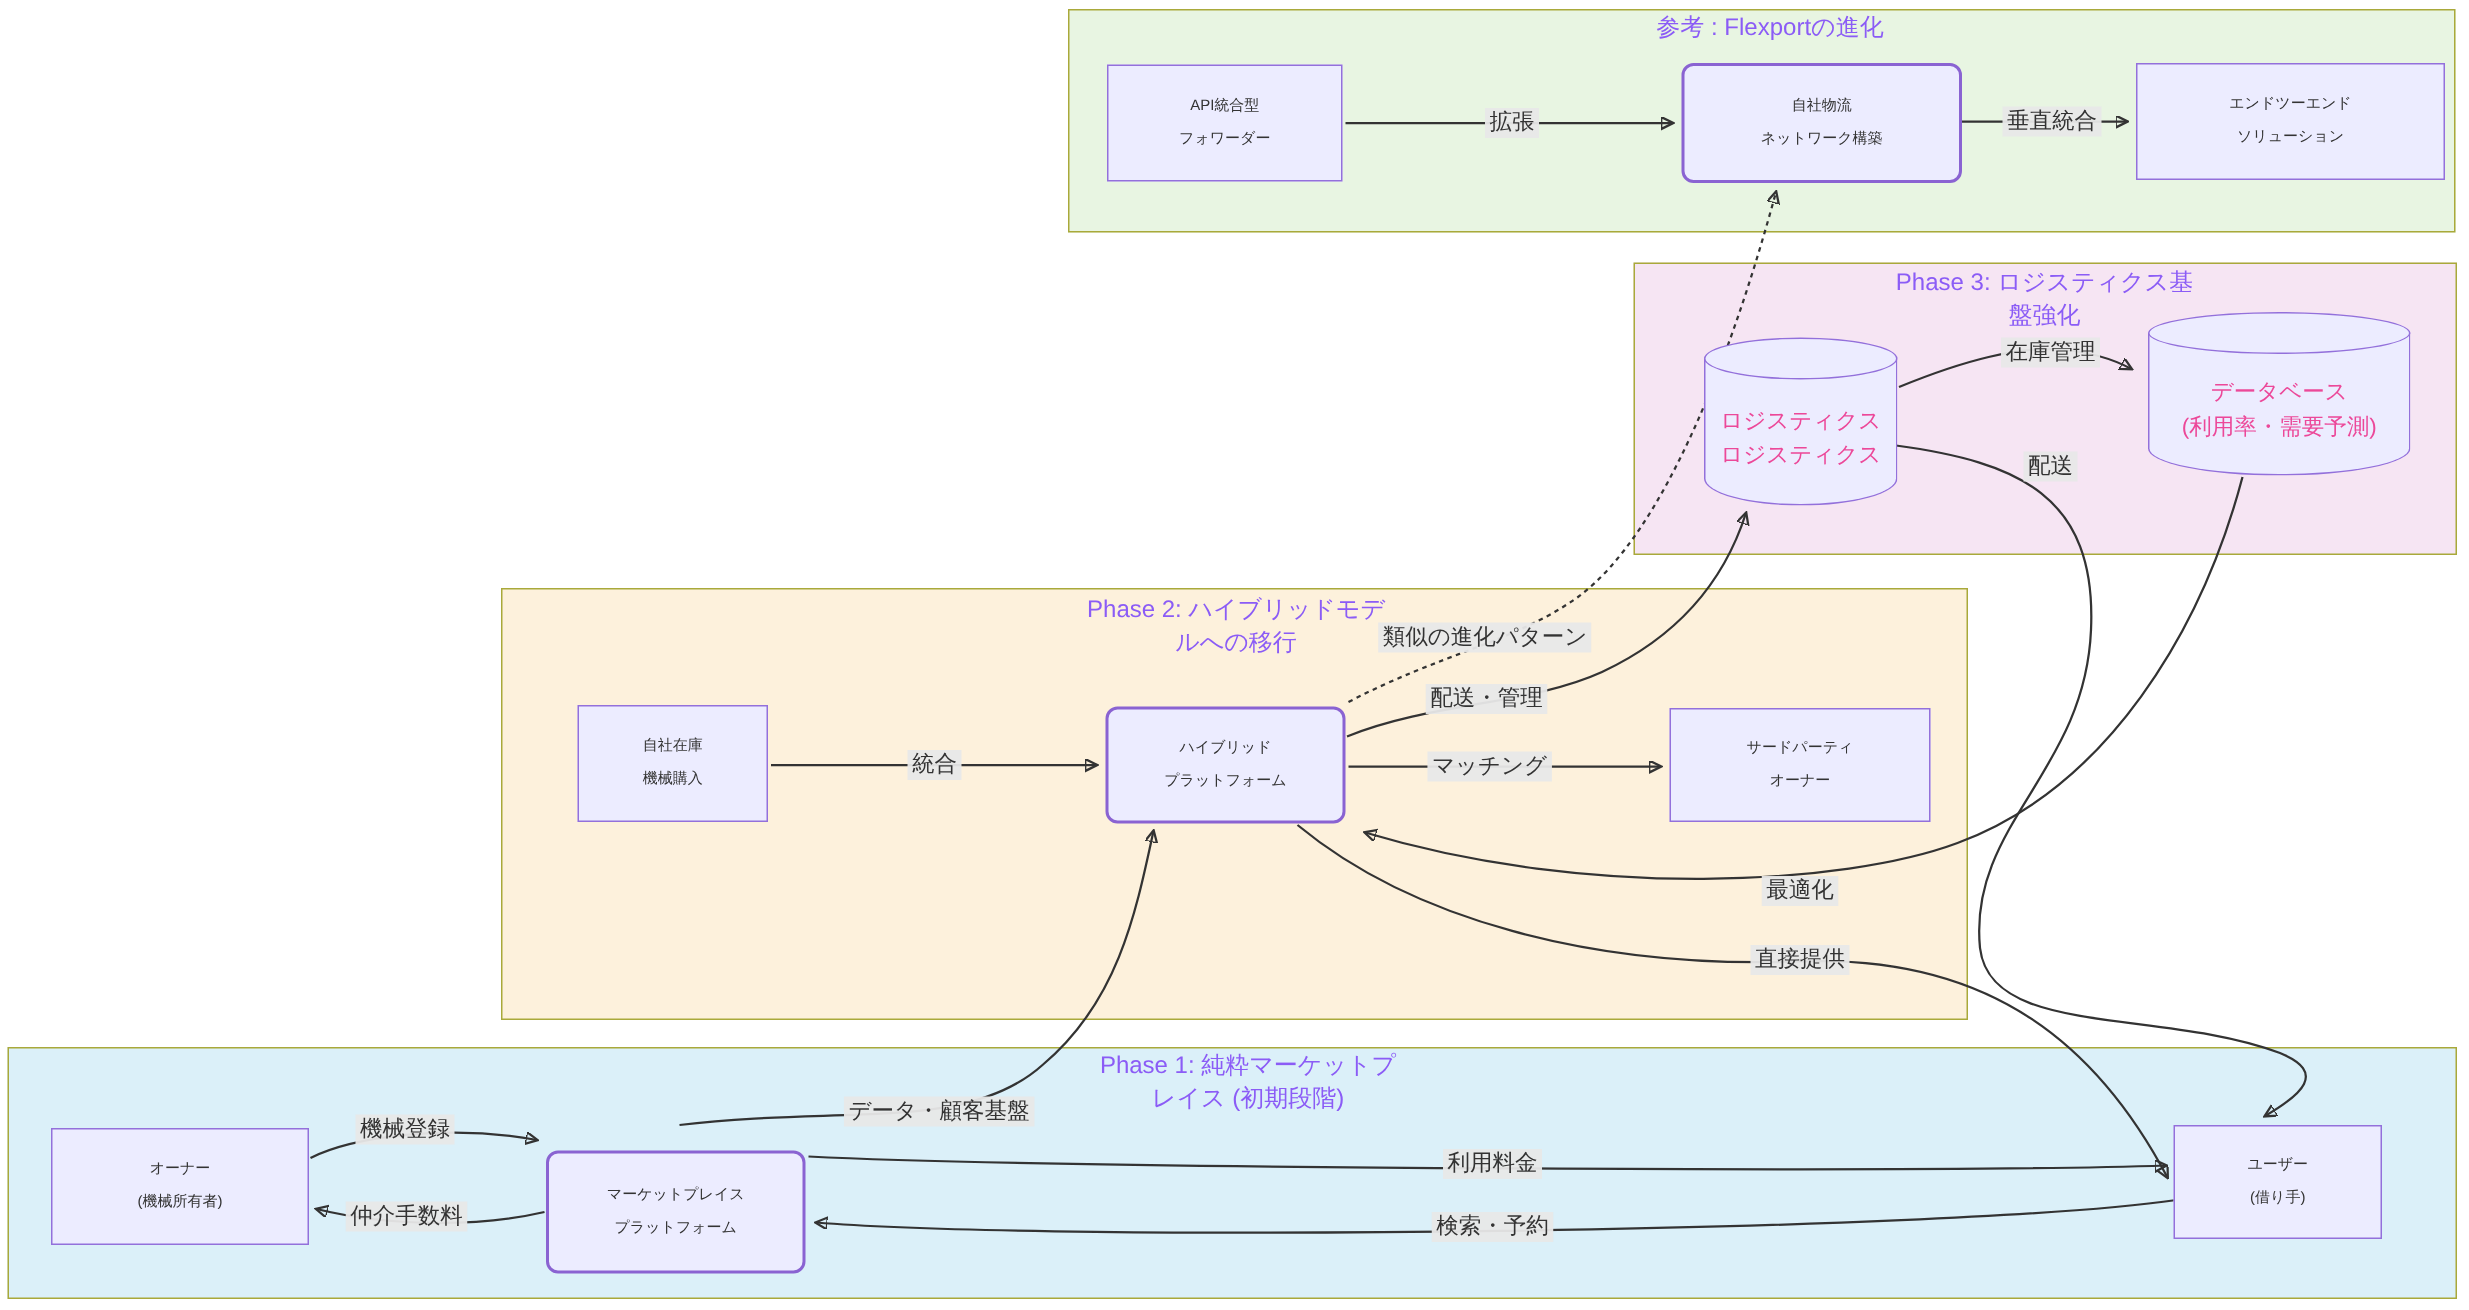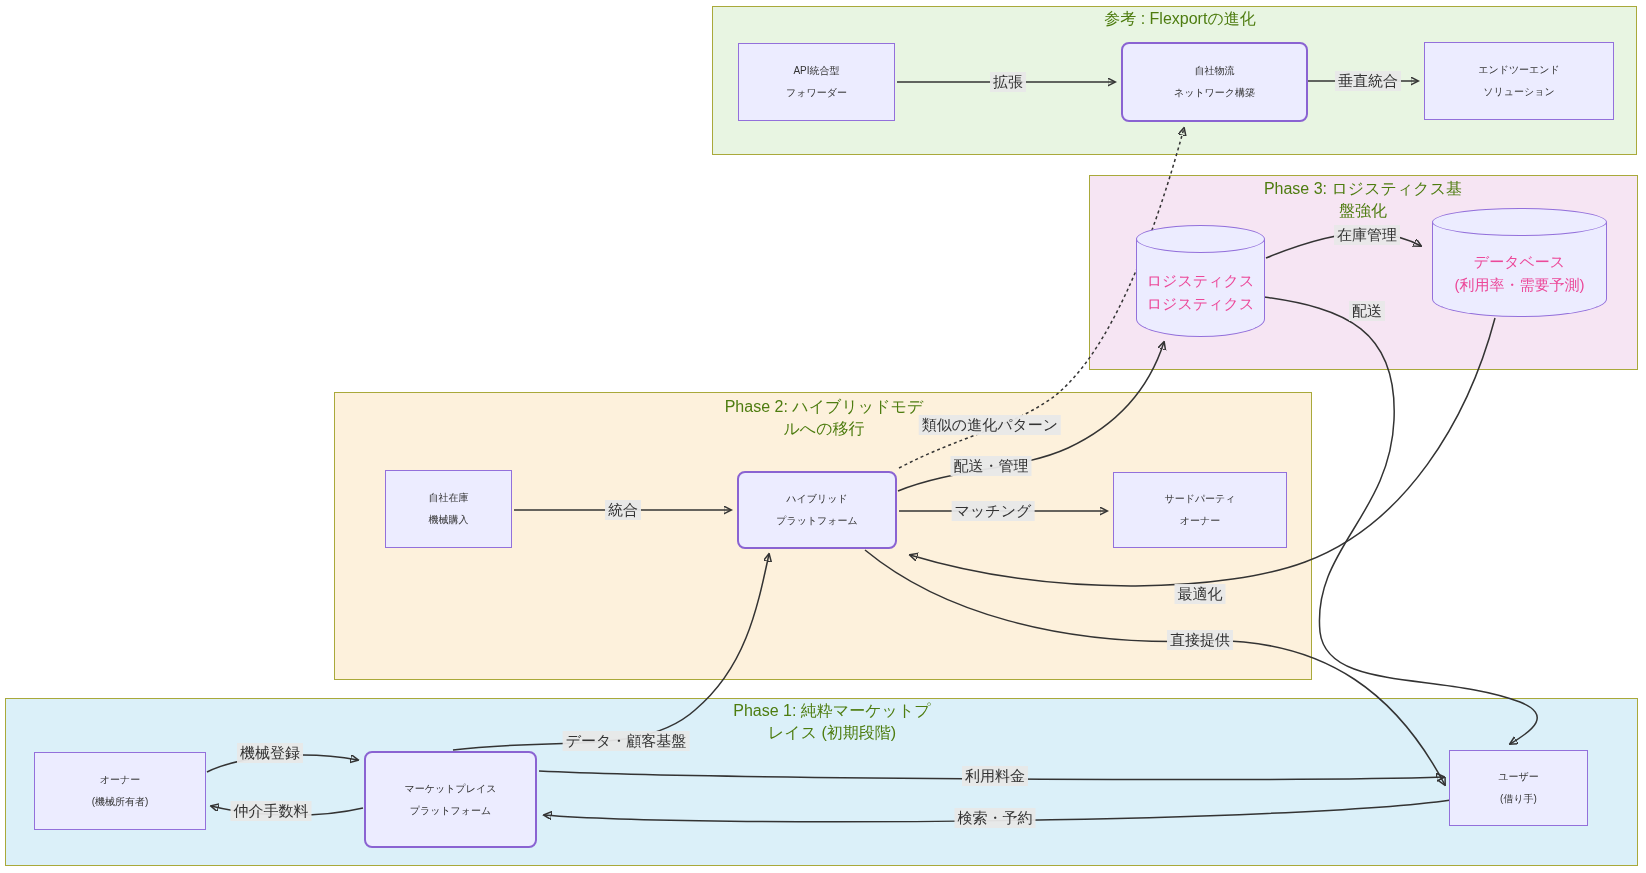--- a/index.html
+++ b/index.html
@@ -1,21 +1,21 @@
 <!DOCTYPE html>
 <html><head>
 <meta charset="utf-8">
 <style>
   html,body{margin:0;padding:0;background:#ffffff;}
   body{font-family:"Liberation Sans","DejaVu Sans",sans-serif;color:#333;}
   #canvas{position:relative;width:1646px;height:873px;overflow:hidden;background:#fff;}
 
   .cluster{position:absolute;border:1px solid #a9a93a;box-sizing:border-box;}
   .cluster-title{position:absolute;transform:translateX(-50%);text-align:center;
-    font-size:16px;line-height:22px;color:#4d7c0f;white-space:nowrap;z-index:1;}
+    font-size:16px;line-height:22px;color:#8b5cf6;white-space:nowrap;z-index:1;}
 
   .node{position:absolute;background:#ECECFF;border:1px solid #9370DB;box-sizing:border-box;
     display:flex;flex-direction:column;align-items:center;justify-content:center;
     font-size:10px;line-height:22px;text-align:center;color:#333;z-index:3;}
   .node.strong{border:2px solid #8a63d2;border-radius:8px;}
 
   .cylinder{position:absolute;z-index:3;}
   .cyl-top{position:absolute;left:0;right:0;top:0;height:28px;border-radius:50%;
     background:#ECECFF;border:1px solid #9370DB;box-sizing:border-box;z-index:2;}
   .cyl-body{position:absolute;left:0;right:0;top:14px;bottom:0;background:#ECECFF;
@@ -79,41 +79,41 @@
   </svg>
 
   <div class="node" style="left:738px;top:43px;width:157px;height:78px;">
     <div>API統合型</div>
     <div>フォワーダー</div>
   </div>
   <div class="node strong" style="left:1121px;top:42px;width:187px;height:80px;">
     <div>自社物流</div>
     <div>ネットワーク構築</div>
   </div>
-  <div class="node" style="left:1424px;top:42px;width:190px;height:78px;">
+  <div class="node" style="left:1424px;top:42px;width:206px;height:78px;">
     <div>エンドツーエンド</div>
     <div>ソリューション</div>
   </div>
   <div class="node" style="left:385px;top:470px;width:127px;height:78px;">
     <div>自社在庫</div>
     <div>機械購入</div>
   </div>
   <div class="node strong" style="left:737px;top:471px;width:160px;height:78px;">
     <div>ハイブリッド</div>
     <div>プラットフォーム</div>
   </div>
   <div class="node" style="left:1113px;top:472px;width:174px;height:76px;">
     <div>サードパーティ</div>
     <div>オーナー</div>
   </div>
   <div class="node" style="left:34px;top:752px;width:172px;height:78px;">
     <div>オーナー</div>
     <div>(機械所有者)</div>
   </div>
-  <div class="node strong" style="left:364px;top:751px;width:173px;height:97px;">
+  <div class="node strong" style="left:364px;top:767px;width:173px;height:82px;">
     <div>マーケットプレイス</div>
     <div>プラットフォーム</div>
   </div>
   <div class="node" style="left:1449px;top:750px;width:139px;height:76px;">
     <div>ユーザー</div>
     <div>(借り手)</div>
   </div>
 
   <div class="cylinder" style="left:1136px;top:225px;width:129px;height:112px;">
     <div class="cyl-top"></div>

